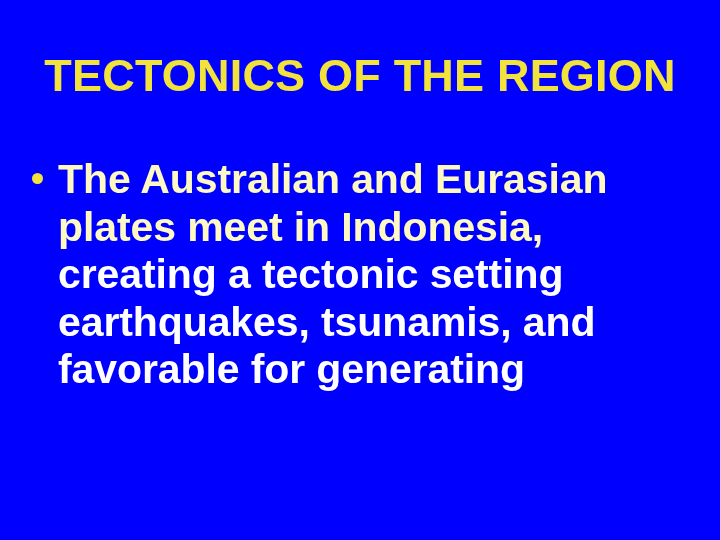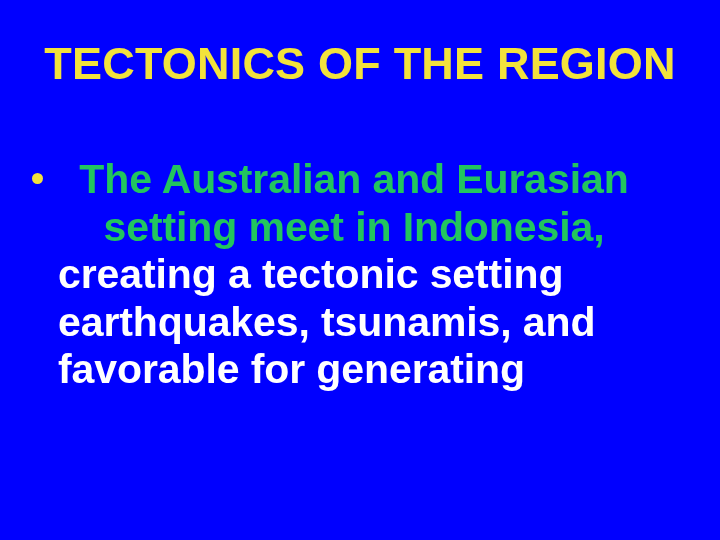--- a/index.html
+++ b/index.html
@@ -13,21 +13,21 @@
   #slide {
     position: relative;
     width: 720px;
     height: 540px;
     overflow: hidden;
     background: #0000ff;
   }
   #slide-title {
     position: absolute;
     left: 0;
-    top: 40px;
+    top: 52px;
     width: 720px;
     text-align: center;
     font-size: 45px;
     font-weight: bold;
     letter-spacing: 0.2px;
     color: #f2e23c;
     line-height: 1.05;
     white-space: nowrap;
   }
   #body-block {
@@ -58,40 +58,40 @@
     flex: 1 1 auto;
     font-size: 41px;
     font-weight: bold;
     line-height: 47.5px;
     letter-spacing: -0.1px;
   }
   .line {
     display: block;
     white-space: nowrap;
   }
-  .c-yellow { color: #22c55e; text-align: center; }
+  .c-yellow { color: #fef9c3; }
   .c-white  { color: #ffffff; }
 </style>
 </head>
 <body>
 
 <div id="slide">
 
   <div id="slide-title">TECTONICS OF THE REGION</div>
 
   <div id="body-block">
     <div class="bullet-row">
 
       <div class="bullet-marker">
         <span class="bullet-dot"></span>
       </div>
 
       <div class="bullet-text">
         <span class="line c-yellow">The Australian and Eurasian</span>
-        <span class="line c-yellow">setting meet in Indonesia,</span>
+        <span class="line c-yellow">plates meet in Indonesia,</span>
         <span class="line c-white">creating a tectonic setting</span>
         <span class="line c-white">earthquakes, tsunamis, and</span>
         <span class="line c-white">favorable for generating</span>
       </div>
 
     </div>
   </div>
 
 </div>
 

